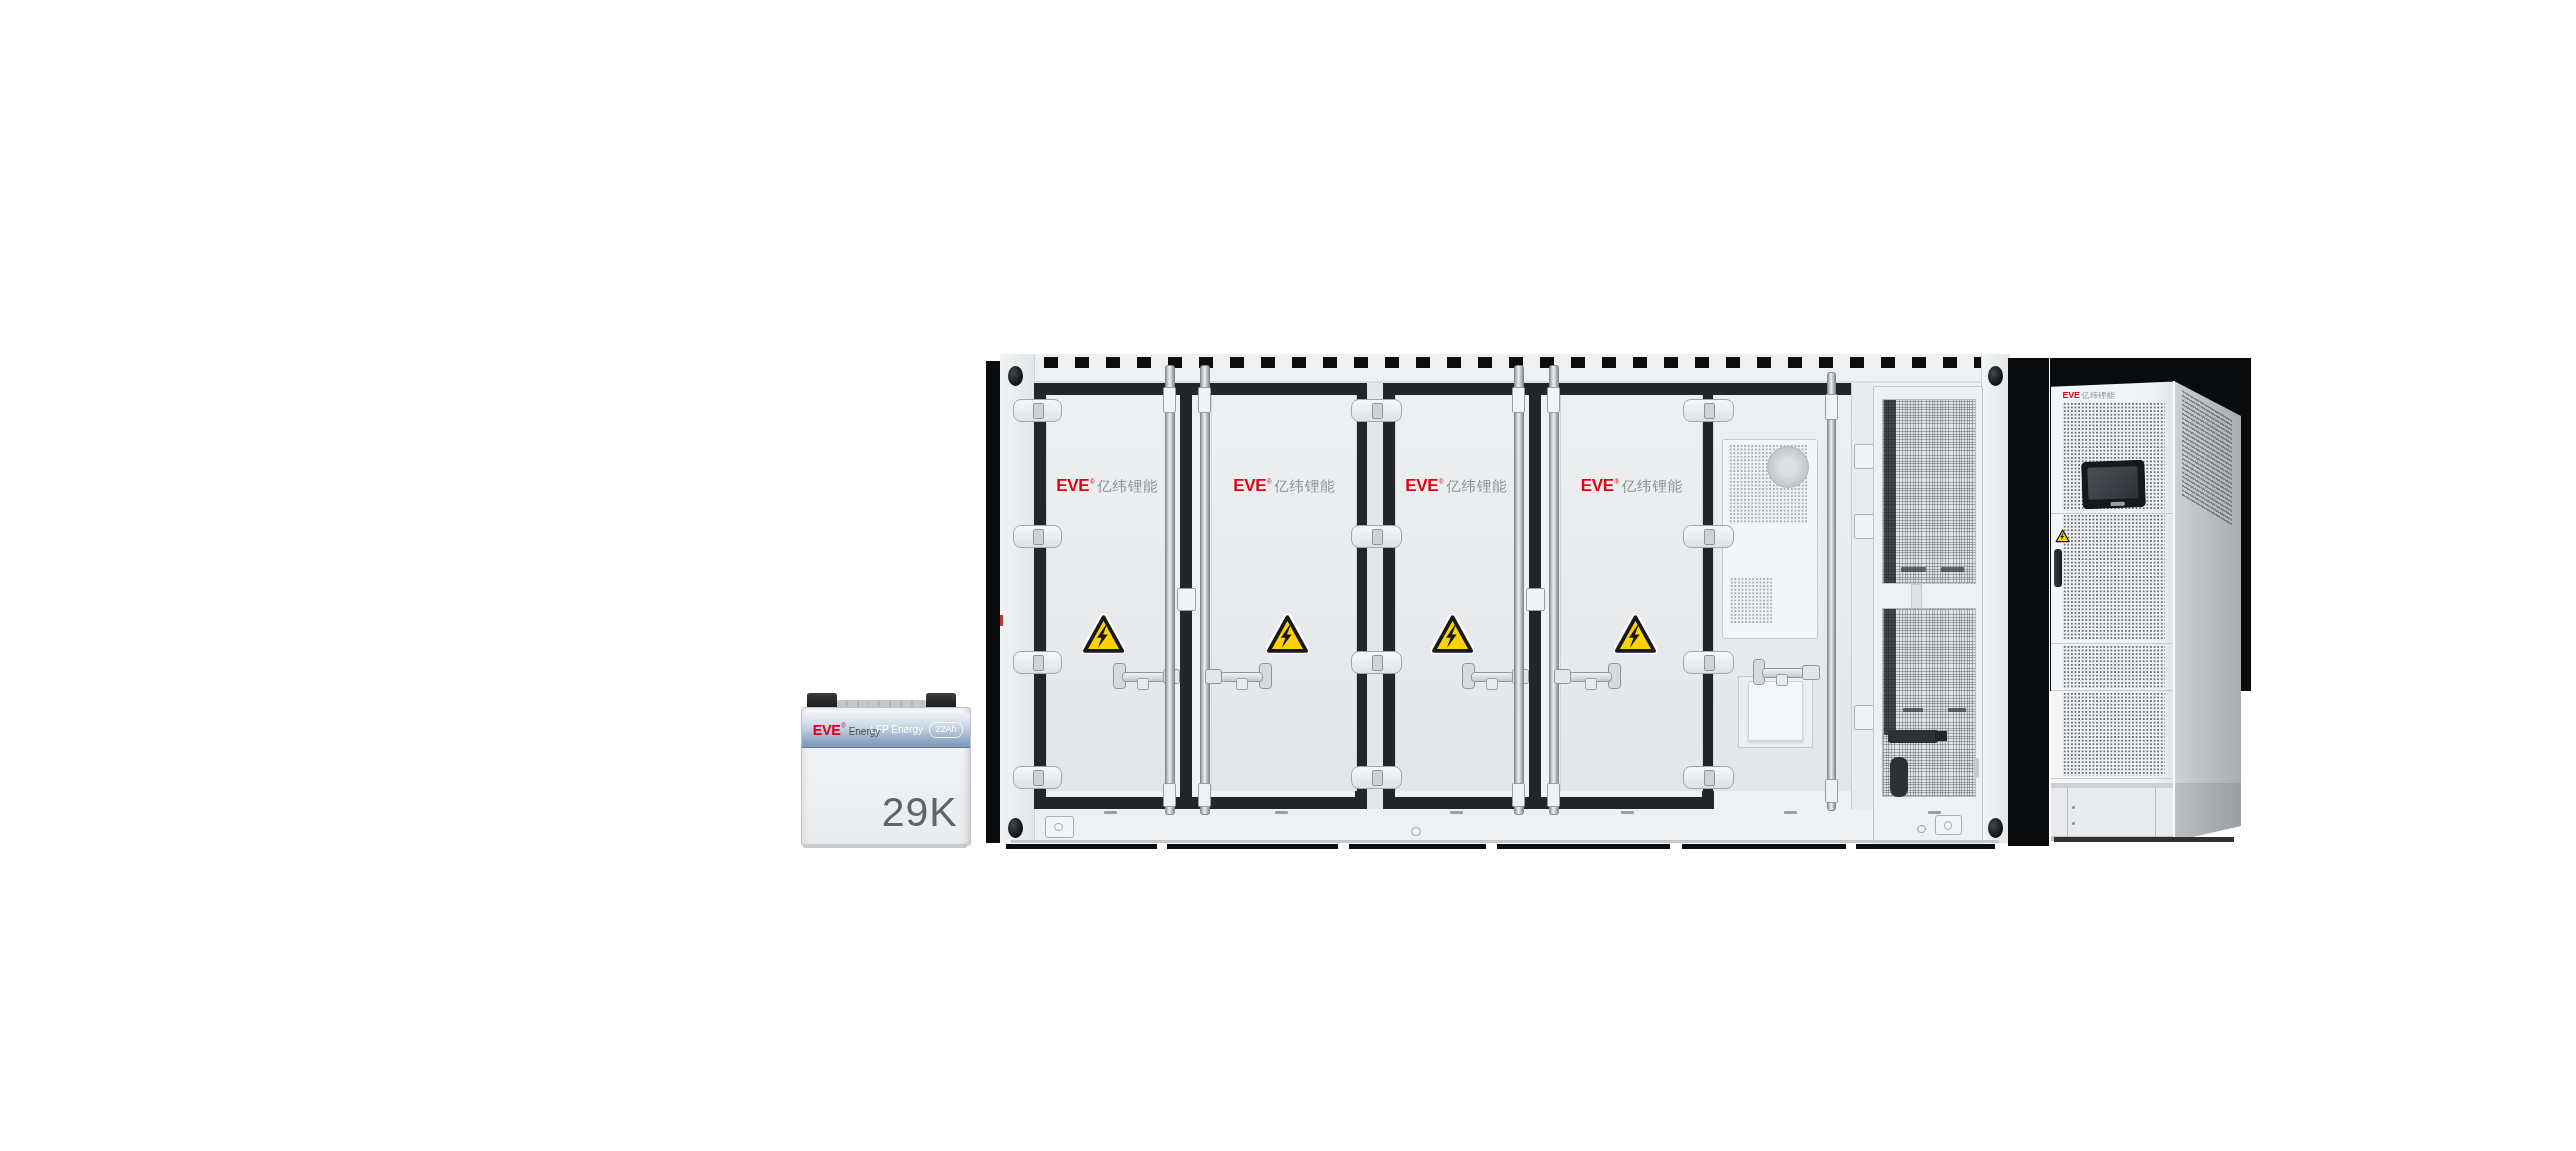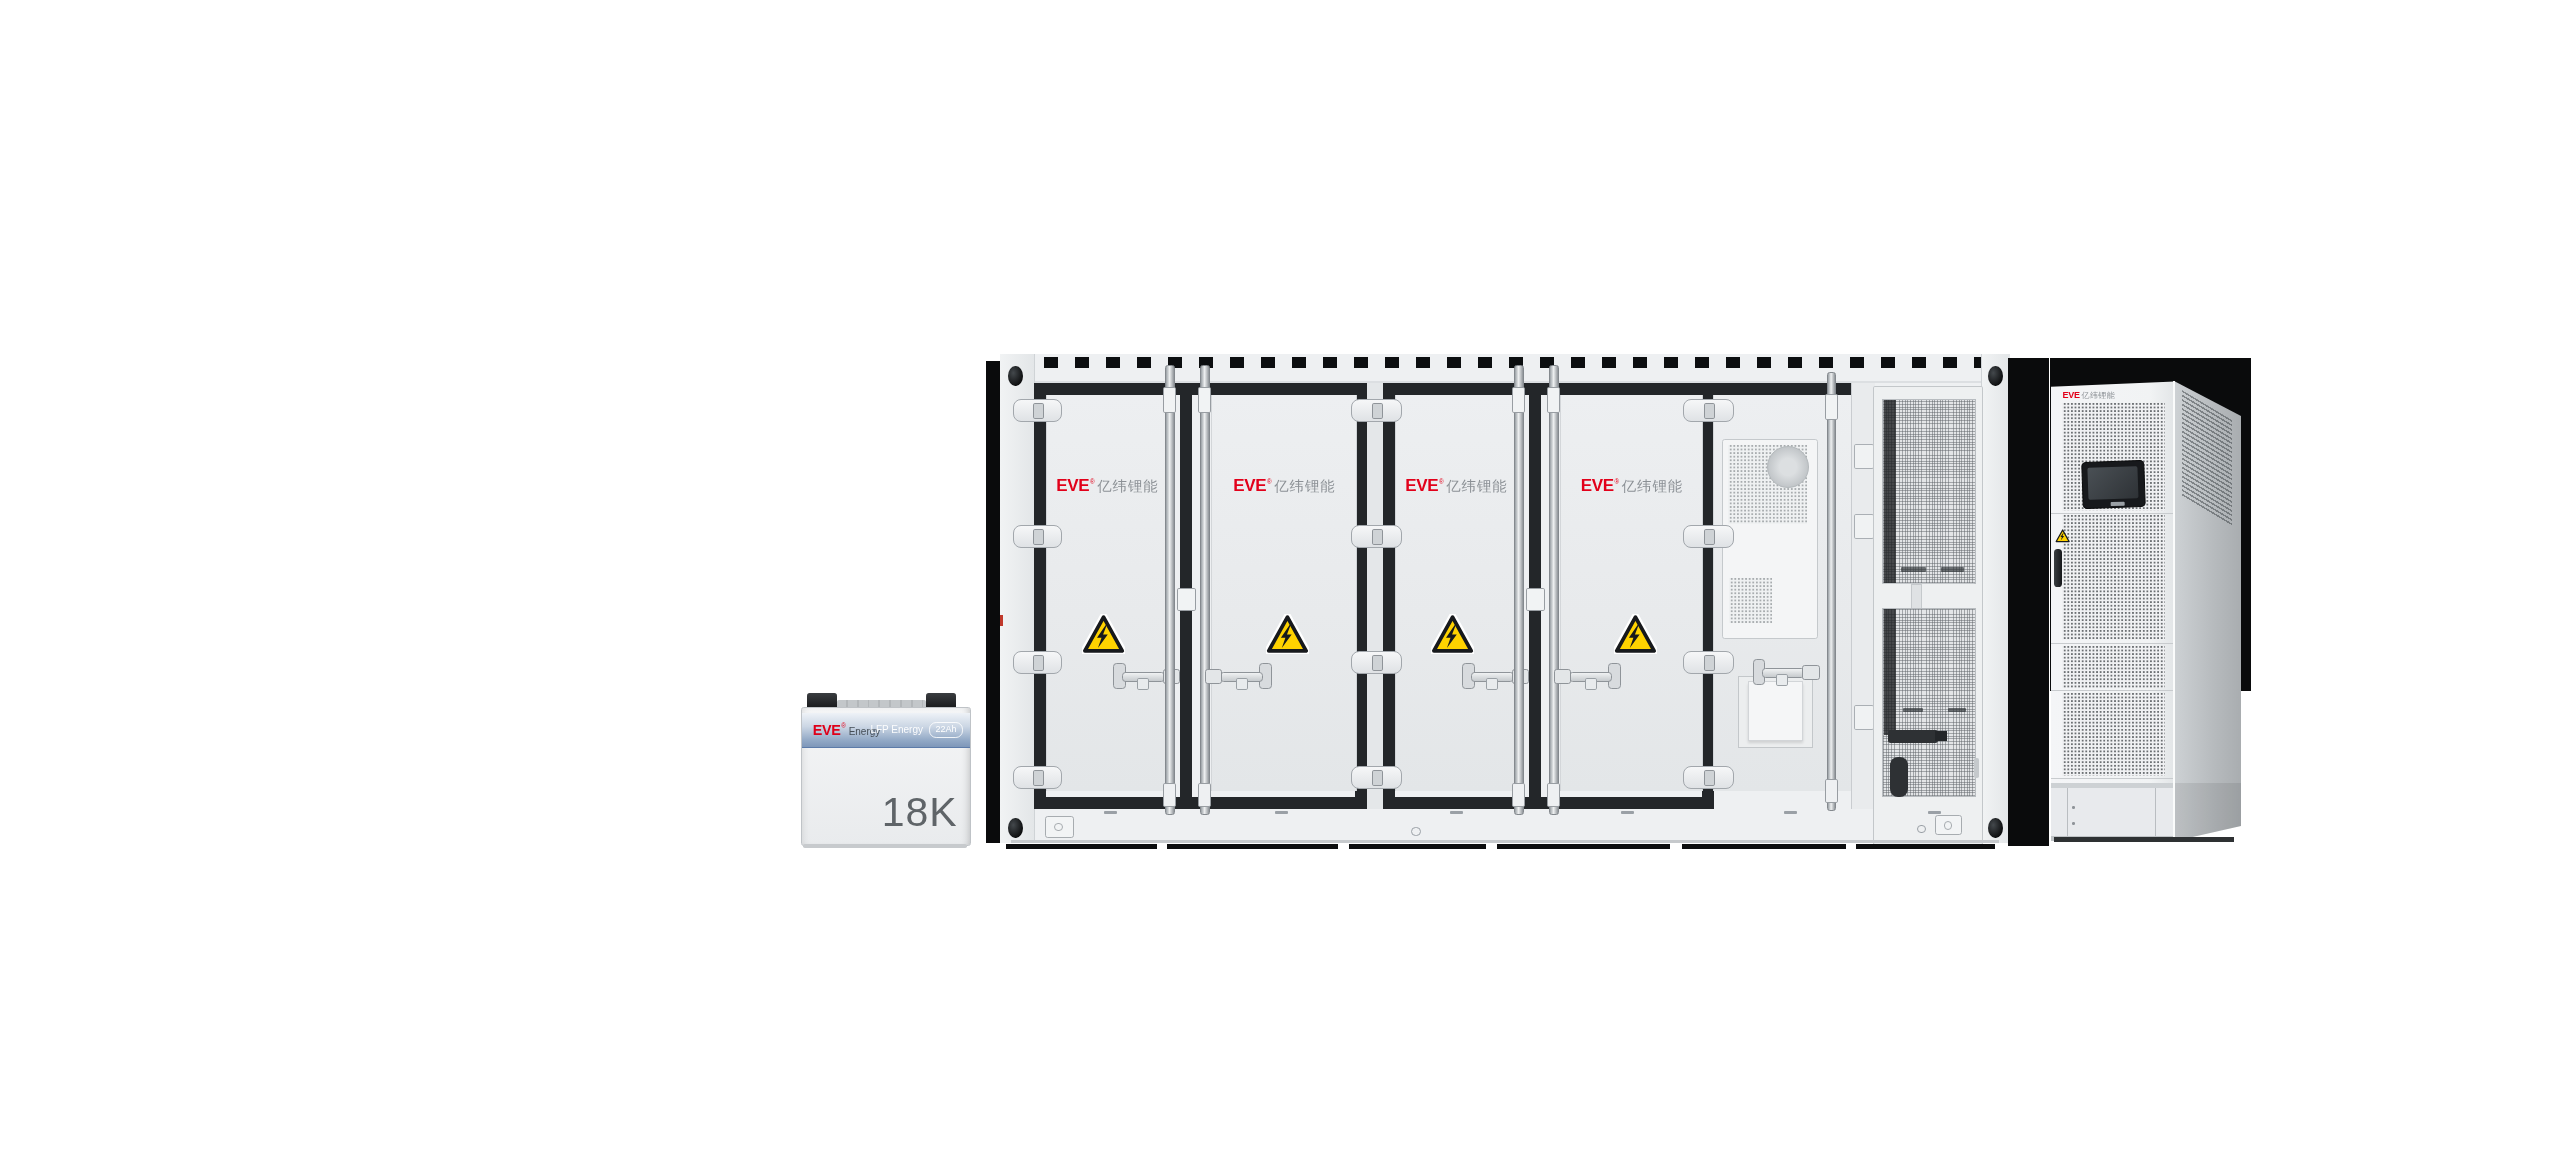--- a/index.html
+++ b/index.html
@@ -81,21 +81,21 @@
     <div class="a" style="left:0;top:16px;width:168px;height:137px;background:linear-gradient(180deg,#f4f5f6,#e9ebed);border:0.9px solid #bfc3c7;border-radius:2.7px;overflow:hidden;box-shadow:inset -6.3px 0 9px -6.3px rgba(0,0,0,.25), inset 6.3px 0 9px -6.3px rgba(0,0,0,.12);">
       <div class="a cellband" style="left:0;top:5.4px;width:168px;height:34px;">
         <div class="a logo" style="left:10.8px;top:9px;">
           <span class="celleve">EVE</span>
             <span class="reg">®</span>
             <span class="cellenergy">Energy</span>
         </div>
         <div class="a seriestxt" style="right:47px;top:10.8px;">LFP Energy</div>
         <div class="a badge" style="right:7.2px;top:9px;">22Ah</div>
       </div>
-      <div class="a modeltxt" style="right:12.6px;bottom:9px;">18K</div>
+      <div class="a modeltxt" style="right:12.6px;bottom:9px;">29K</div>
     </div>
     <div class="a" style="left:1.8px;top:153px;width:164px;height:3.6px;background:#c7cacd;border-radius:1.8px;"></div>
   </div>
 
   <div class="a" style="left:986px;top:353px;width:1025px;height:496px;">
     <div class="a" style="left:0;top:8px;width:14.4px;height:482px;background:#0a0b0c;"></div>
     <div class="a cbody" style="left:14.4px;top:0.9px;width:1009px;height:489px;">
 
       <div class="a teeth" style="left:12.6px;top:2.7px;width:984px;height:11.7px;"></div>
       <div class="a" style="left:12.6px;top:27px;width:984px;height:1.8px;background:#dcdfe2;"></div>

